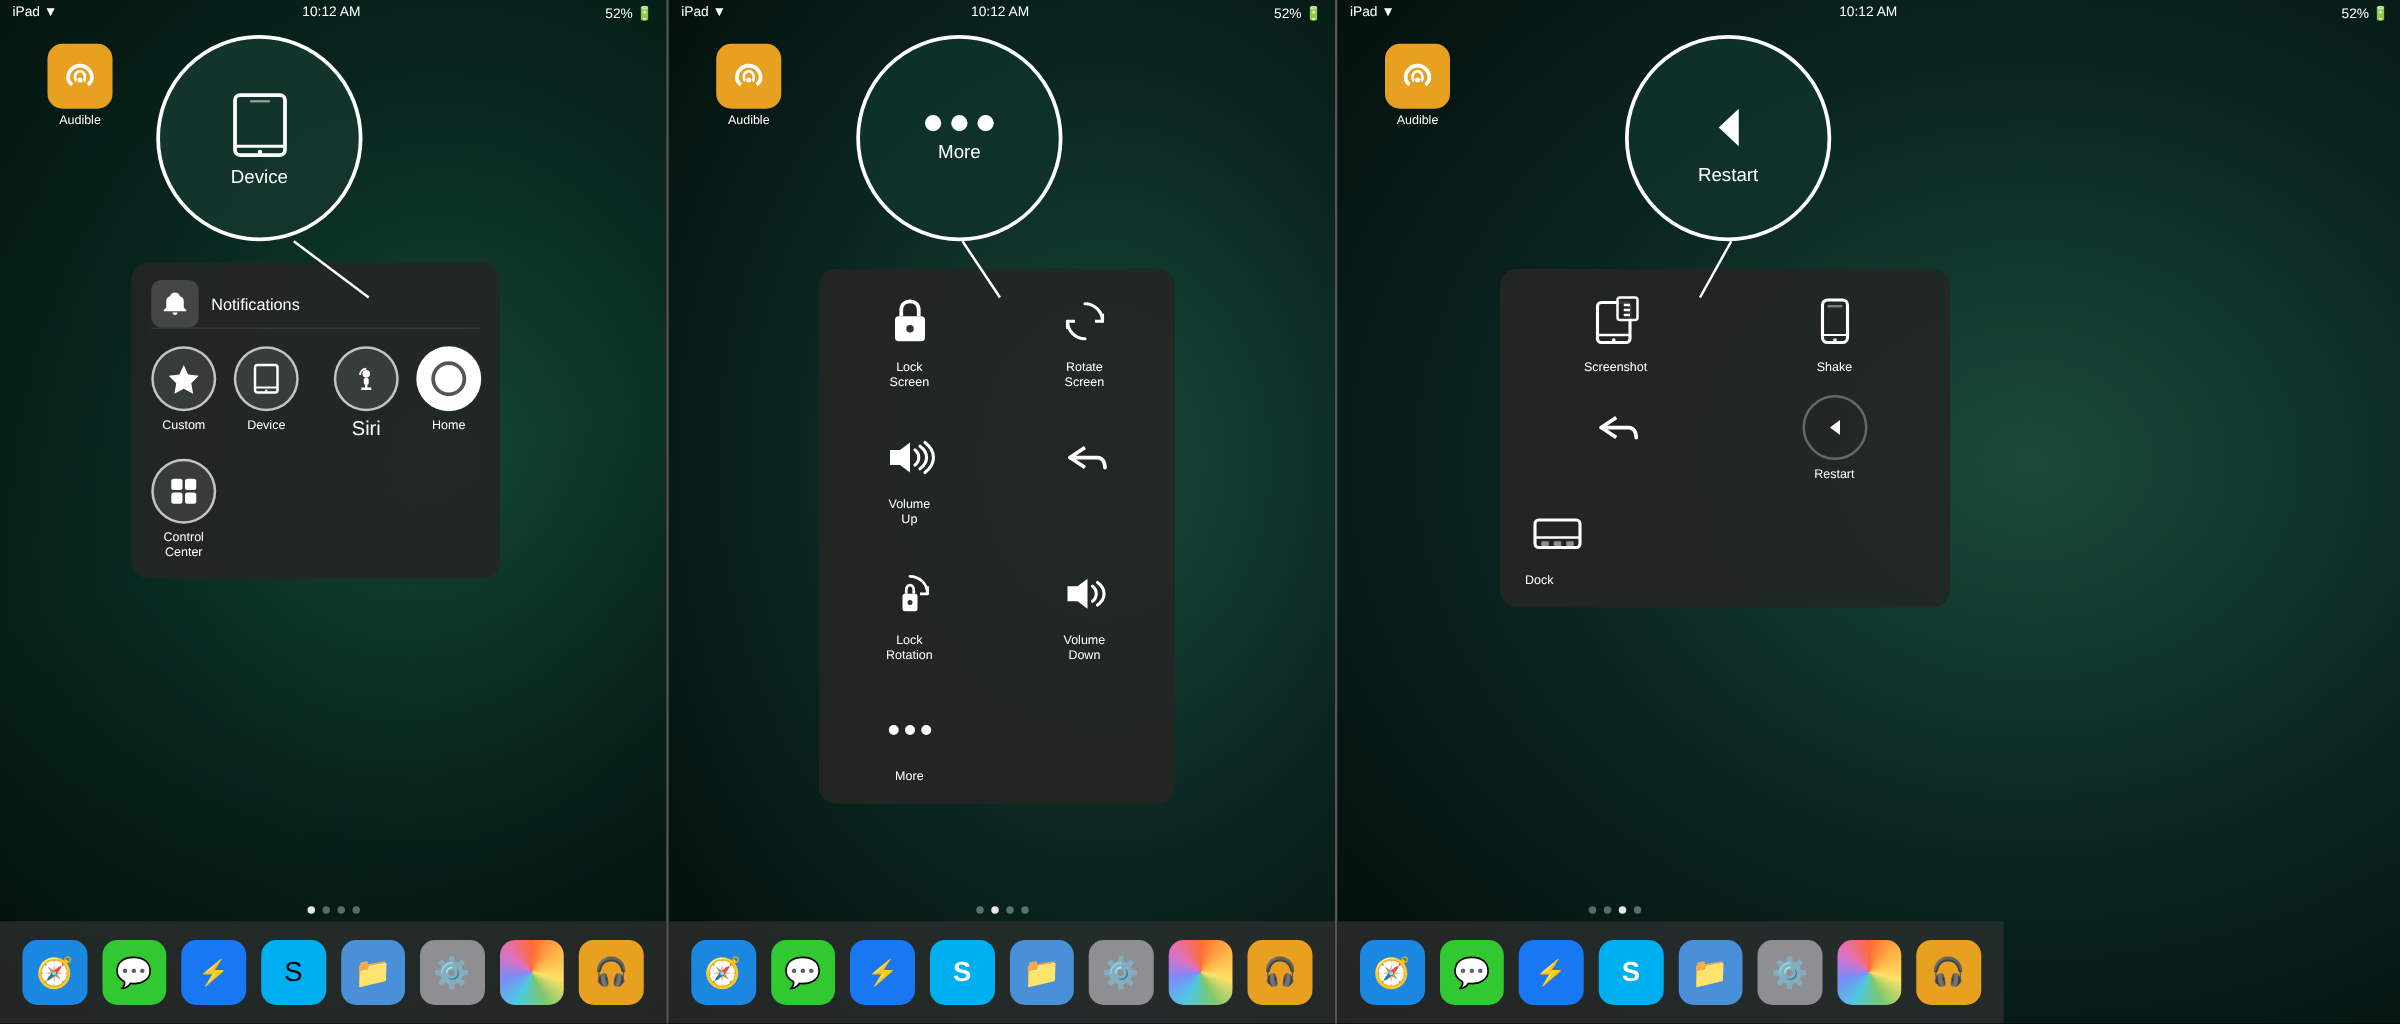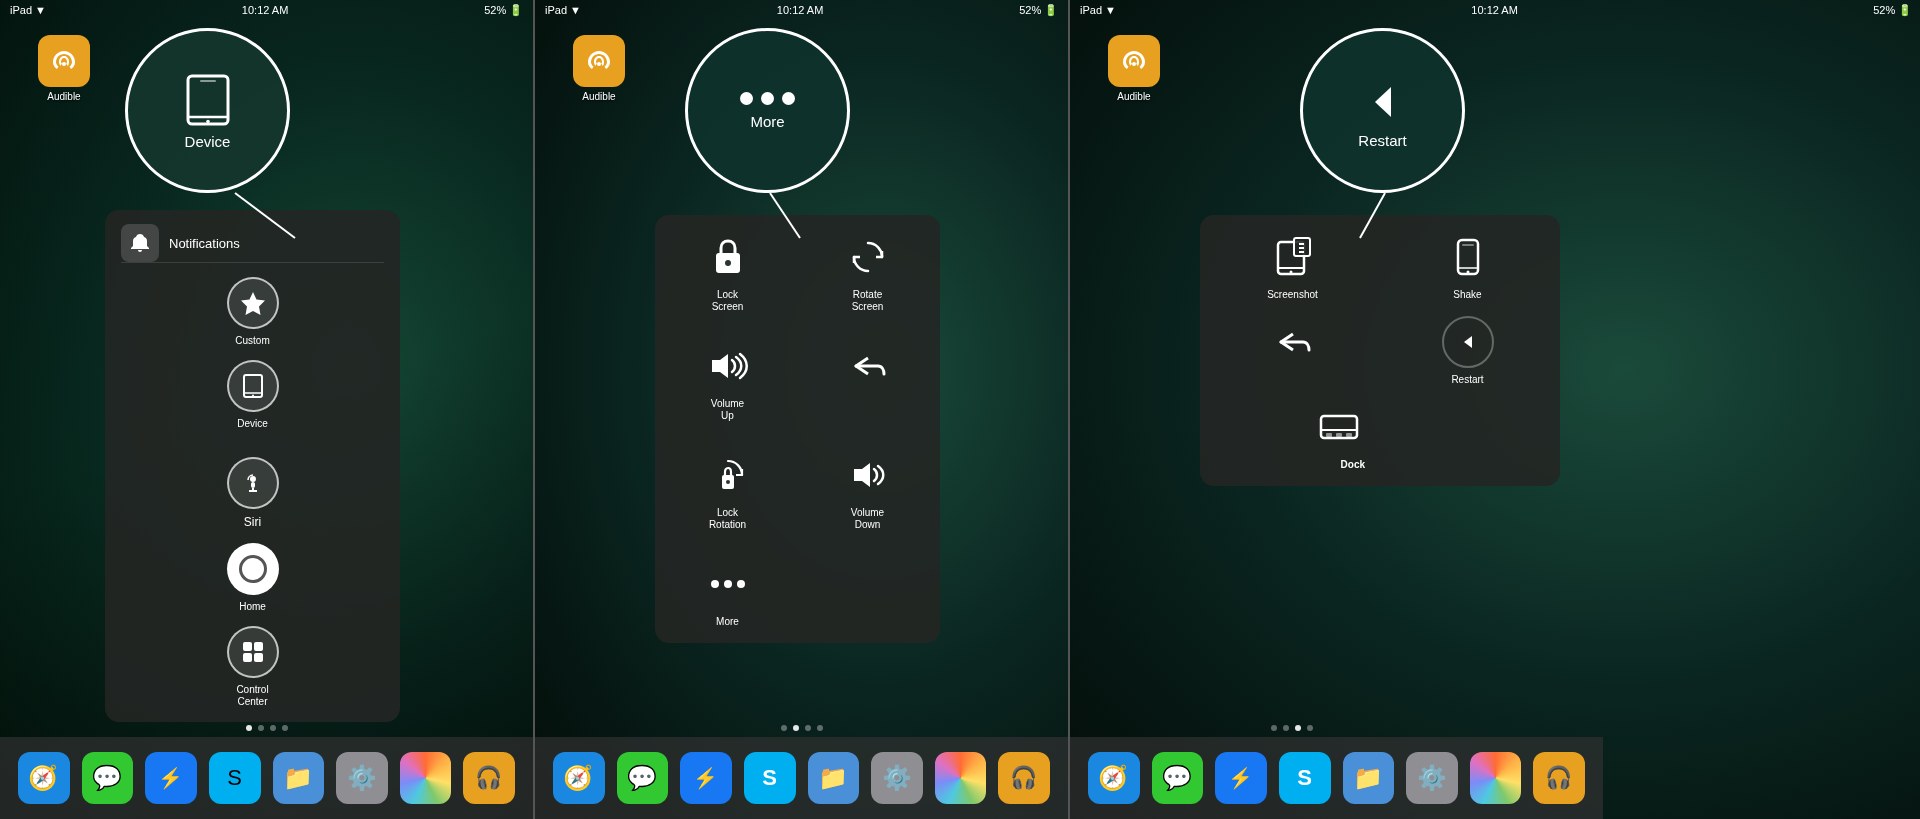--- a/index.html
+++ b/index.html
@@ -59,21 +59,21 @@
     <div style="display:flex;align-items:center;gap:10px;padding-bottom:0;border-bottom:1px solid rgba(255,255,255,0.12);">
       <div style="width:38px;height:38px;border-radius:8px;background:rgba(120,120,120,0.4);display:flex;align-items:center;justify-content:center;">
         <svg width="22" height="22" viewBox="0 0 22 22" fill="white">
           <path d="M11 2 C9 2 7.5 3.2 7 5 C5 5.5 4 7 4 9 L4 14 L2 16 L2 17 L20 17 L20 16 L18 14 L18 9 C18 7 17 5.5 15 5 C14.5 3.2 13 2 11 2Z"></path>
           <path d="M9 18 C9 19.1 9.9 20 11 20 C12.1 20 13 19.1 13 18Z"></path>
         </svg>
       </div>
       <span style="font-size:13px;color:#fff;">Notifications</span>
     </div>
 
-    <div style="display:grid;grid-template-columns:1fr;gap:14px;margin-top:14px;">
+    <div style="display:grid;grid-template-columns:1fr 1fr 1fr 1fr 1fr;gap:14px;margin-top:14px;">
 
       <div style="display:flex;flex-direction:column;align-items:center;gap:6px;">
         <div style="width:52px;height:52px;border-radius:50%;border:2.5px solid rgba(255,255,255,0.7);background:rgba(255,255,255,0.1);display:flex;align-items:center;justify-content:center;">
           <svg width="28" height="28" viewBox="0 0 28 28" fill="white">
             <polygon points="14,3 17.5,10.5 26,11.5 20,17.5 21.5,26 14,22 6.5,26 8,17.5 2,11.5 10.5,10.5"></polygon>
           </svg>
         </div>
         <span style="font-size:10px;color:#fff;text-align:center;">Custom</span>
       </div>
 
@@ -93,21 +93,21 @@
       <div style="display:flex;flex-direction:column;align-items:center;gap:6px;">
         <div style="width:52px;height:52px;border-radius:50%;border:2.5px solid rgba(255,255,255,0.7);background:rgba(255,255,255,0.1);display:flex;align-items:center;justify-content:center;">
           <svg width="24" height="24" viewBox="0 0 24 24" fill="white">
             <circle cx="12" cy="8" r="3"></circle>
             <rect x="10" y="11" width="4" height="6" rx="2"></rect>
             <line x1="12" y1="17" x2="12" y2="20" stroke="white" stroke-width="2"></line>
             <line x1="8" y1="20" x2="16" y2="20" stroke="white" stroke-width="2"></line>
             <path d="M7 9 C7 6.2 9.2 4 12 4" stroke="white" stroke-width="1.5" fill="none"></path>
           </svg>
         </div>
-        <span style="font-size:12px;color:#fff;text-align:center;">Siri</span>
+        <span style="font-size:16px;color:#fff;text-align:center;">Siri</span>
       </div>
 
       <div style="display:flex;flex-direction:column;align-items:center;gap:6px;">
         <div style="width:52px;height:52px;border-radius:50%;background:#fff;border:2.5px solid rgba(255,255,255,0.7);display:flex;align-items:center;justify-content:center;">
           <div style="width:28px;height:28px;border-radius:50%;border:3px solid #555;"></div>
         </div>
         <span style="font-size:10px;color:#fff;text-align:center;">Home</span>
       </div>
 
       <div style="display:flex;flex-direction:column;align-items:center;gap:6px;">
@@ -362,21 +362,21 @@
       <div style="display:flex;flex-direction:column;align-items:center;gap:6px;">
         <div style="width:52px;height:52px;border-radius:50%;border:2.5px solid rgba(255,255,255,0.3);display:flex;align-items:center;justify-content:center;">
           <svg width="28" height="28" viewBox="0 0 28 28" fill="white">
             <circle cx="14" cy="14" r="12" fill="rgba(35,38,36,0.5)" stroke="none"></circle>
             <polygon points="18,8 10,14 18,20"></polygon>
           </svg>
         </div>
         <span style="font-size:10px;color:#fff;text-align:center;">Restart</span>
       </div>
 
-      <div style="display:flex;flex-direction:column;align-items:flex-end;gap:6px;font-weight:bold;">
+      <div style="display:flex;flex-direction:column;align-items:flex-start;gap:6px;">
         <div style="width:52px;height:52px;display:flex;align-items:center;justify-content:center;">
           <svg width="40" height="30" viewBox="0 0 40 30" fill="none">
             <rect x="2" y="4" width="36" height="22" rx="3" stroke="white" stroke-width="2.5" fill="none"></rect>
             <line x1="2" y1="18" x2="38" y2="18" stroke="white" stroke-width="2"></line>
             <rect x="7" y="21" width="6" height="4" rx="1" fill="white" opacity="0.5"></rect>
             <rect x="17" y="21" width="6" height="4" rx="1" fill="white" opacity="0.5"></rect>
             <rect x="27" y="21" width="6" height="4" rx="1" fill="white" opacity="0.5"></rect>
           </svg>
         </div>
         <span style="font-size:10px;color:#fff;text-align:center;">Dock</span>

